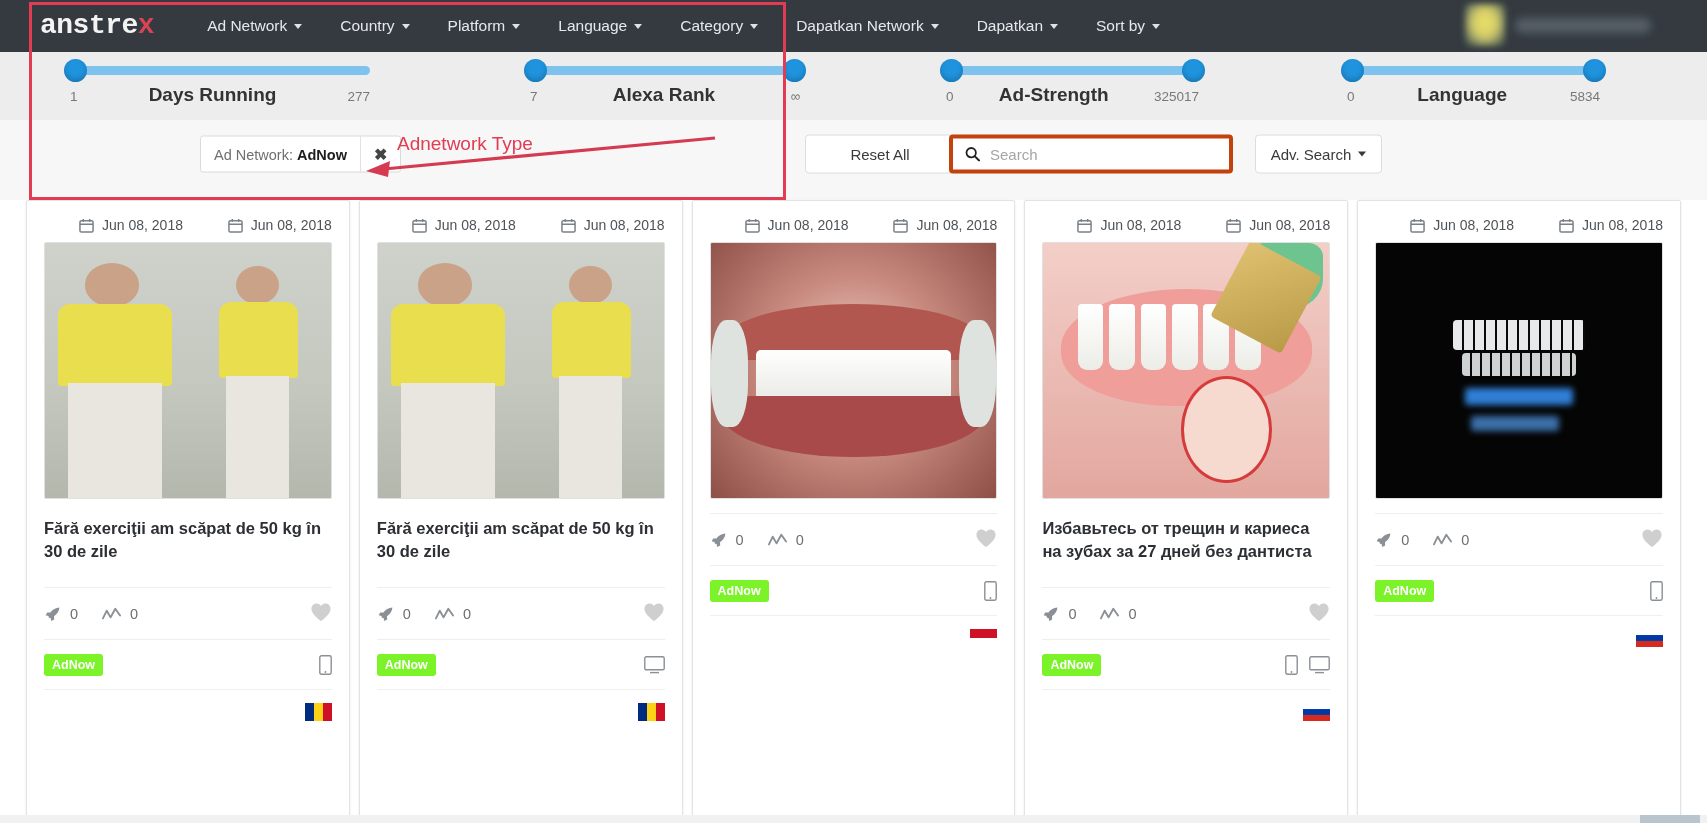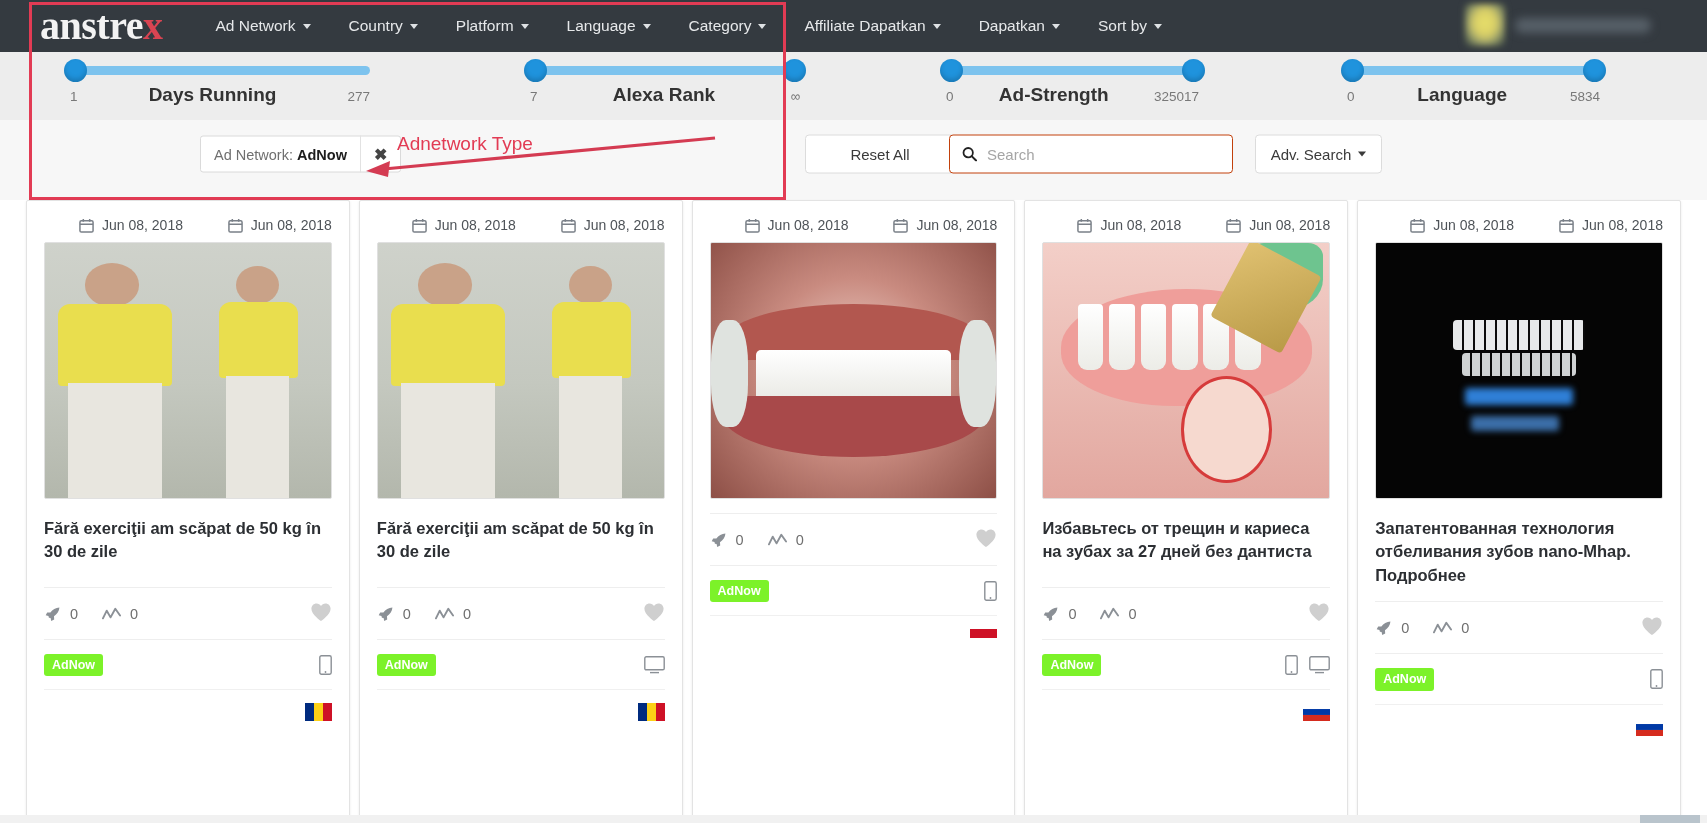--- a/index.html
+++ b/index.html
@@ -12,23 +12,23 @@
   #app { position: relative; width: 1707px; height: 823px; background:#fff; }
 
   
   .navbar {
     position: absolute; top: 0; left: 0; width: 1707px; height: 52px;
     background: #343a40;
     display: flex; align-items: center;
   }
   .logo {
     margin-left: 40px; margin-right: 34px;
-    font-size: 40px; font-weight: 700; letter-spacing: -0.5px;
+    font-size: 28px; font-weight: 700; letter-spacing: -0.5px;
     color: #f3f3f3; line-height: 1;
-    font-family: Liberation Serif, serif;
+    font-family: Liberation Mono, monospace;
   }
   .logo .x { color: #d94452; }
   .nav-items { display: flex; align-items: center; }
   .nav-item {
     color: #e6e8ea; font-size: 15.5px; padding: 0 19px;
     white-space: nowrap; cursor: pointer; display:flex; align-items:center; gap:7px;
   }
   .caret {
     display:inline-block; width:0; height:0;
     border-left: 4.5px solid transparent; border-right: 4.5px solid transparent;
@@ -90,21 +90,21 @@
     position:absolute; top:154px; transform:translateY(-50%);
     background:#fff; border:1px solid #dcdcdc; border-radius:4px;
     height:39px; display:flex; align-items:center; justify-content:center;
     font-size:15px; color:#3a3a3a; cursor:pointer;
   }
   #reset-btn { left: 805px; width: 150px; }
   #adv-btn   { left: 1255px; width: 127px; gap:7px; }
   .search-box {
     position:absolute; left: 949px; top:154px; transform:translateY(-50%);
     width: 284px; height: 39px; background:#fff;
-    border:1px solid #c2410c; border-radius:4px;
+    border:4px solid #c2410c; border-radius:4px;
     display:flex; align-items:center; padding: 0 12px; gap:10px;
   }
   .search-box input {
     border:none; outline:none; font-size:15px; color:#555; width:100%;
     font-family:"Liberation Sans", sans-serif; background:transparent;
   }
   .search-box input::placeholder { color:#a5a5a5; }
   .mag { width:15px; height:15px; flex:none; }
   .dk-caret {
     width:0;height:0;border-left:4.5px solid transparent;border-right:4.5px solid transparent;
@@ -237,21 +237,21 @@
         </div>
       <div class="nav-item">
           <span>Language</span>
           <i class="caret"></i>
         </div>
       <div class="nav-item">
           <span>Category</span>
           <i class="caret"></i>
         </div>
       <div class="nav-item">
-          <span>Affiliate Dapatkan</span>
+          <span>Dapatkan Network</span>
           <i class="caret"></i>
         </div>
       <div class="nav-item">
           <span>Dapatkan</span>
           <i class="caret"></i>
         </div>
       <div class="nav-item">
           <span>Sort by</span>
           <i class="caret"></i>
         </div>
@@ -670,21 +670,20 @@
       <div class="thumb-wrap">
         <div class="thumb">
           <div class="dark-pic">
             <div class="dteeth"></div>
             <div class="dteeth2"></div>
             <div class="brand1"></div>
             <div class="brand2"></div>
           </div>
         </div>
       </div>
-      <div class="card-title">Запатентованная технология отбеливания зубов nano-Mhap. Подробнее</div>
       <div class="card-stats">
         <span class="stat">
           <svg width="17" height="17" viewBox="0 0 16 16">
               <path d="M14.5 1.5C11 1.5 8 3.5 6 6.2L3 6 1.6 8.8l2.6.6.4 1.6 1.6.4.6 2.6 2.8-1.4-.2-3C12.1 7.6 14.5 5 14.5 1.5z" fill="#8b9096"></path>
             </svg>
           <span>0</span>
         </span>
         <span class="stat">
           <svg width="19" height="17" viewBox="0 0 20 16">
               <polyline points="1,12 5,4 9,11 14,2 19,9" fill="none" stroke="#8b9096" stroke-width="2" stroke-linejoin="round" stroke-linecap="round"></polyline>

